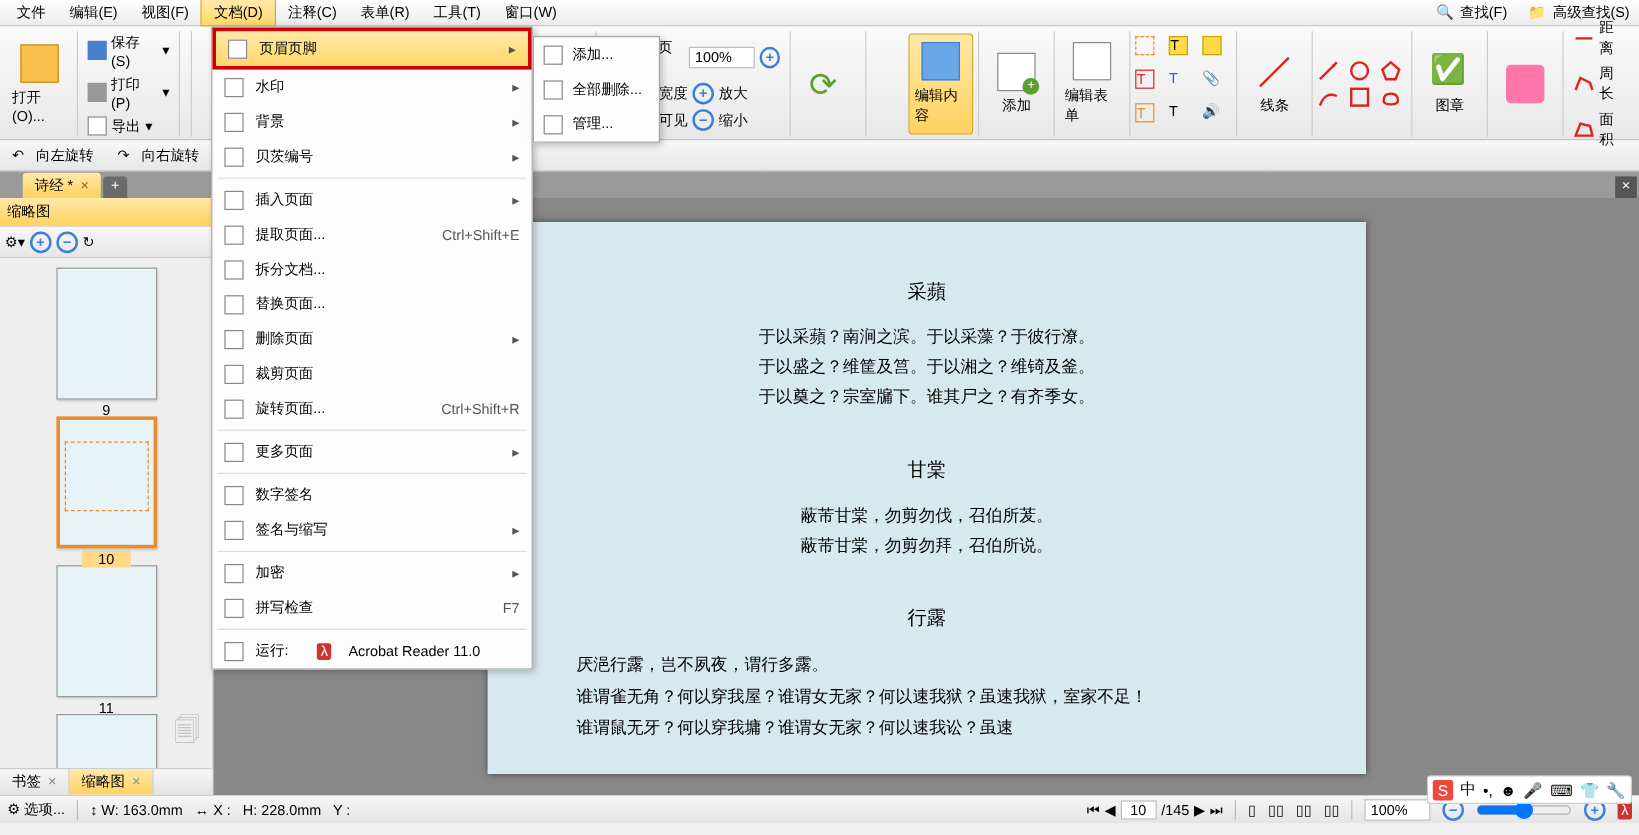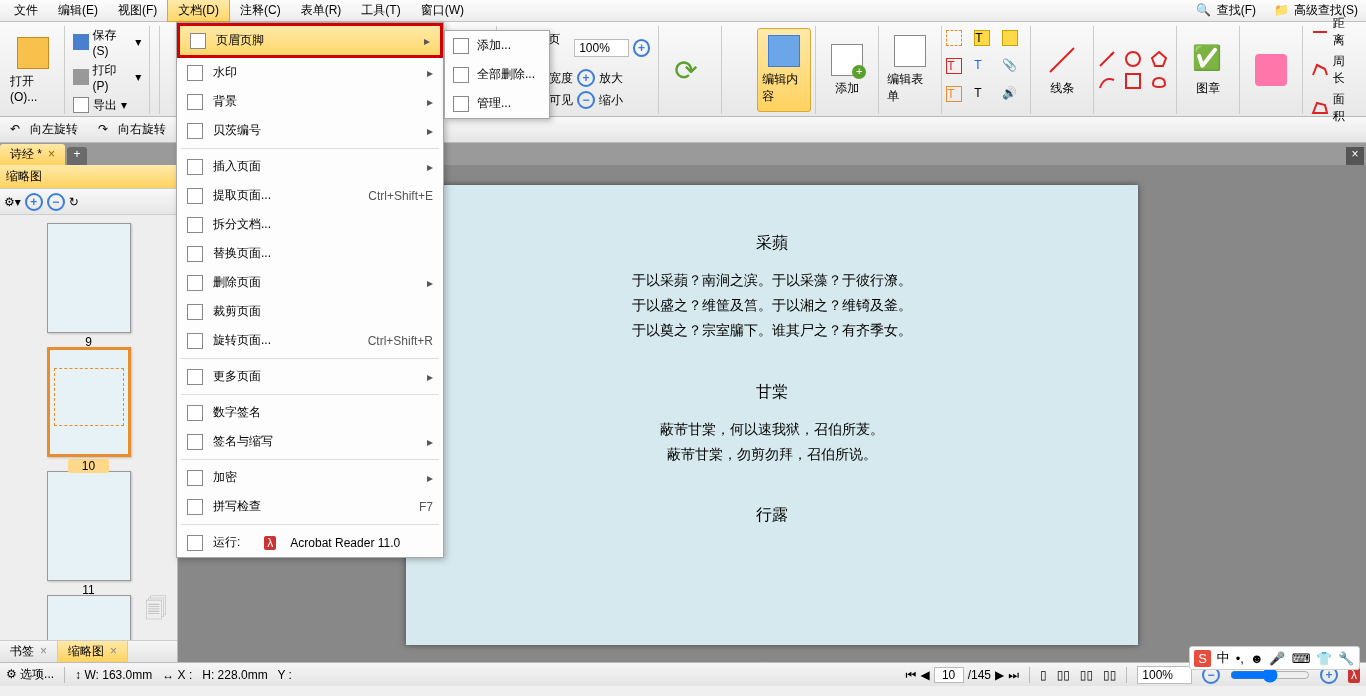--- a/index.html
+++ b/index.html
@@ -11,21 +11,21 @@
 .toolbar { height: 95px; background: linear-gradient(#fafafa,#e8e8e8); border-bottom: 1px solid #b8b8b8; display: flex; align-items: flex-start; padding: 4px 2px; }
 .tgroup { display: flex; flex-direction: column; gap: 2px; padding: 0 4px; border-right: 1px solid #ccc; height: 88px; justify-content: center;}
 .tgroup.noborder{border-right:none;}
 .tbtn { display: flex; align-items: center; gap: 4px; padding: 1px 4px; }
 .tbtn.big { flex-direction: column; width: 54px; height: 84px; justify-content: center; gap:4px;}
 .icon { width: 16px; height: 16px; display:inline-block; }
 .icon.big{width:32px;height:32px;}
 .sq{border:1px solid #888;background:#fff;}
 .rotbar { height: 26px; background: linear-gradient(#f8f8f8,#e6e6e6); border-bottom: 1px solid #bbb; display: flex; align-items: center; padding: 0 6px; gap: 12px; }
 .tabbar { height: 22px; background: #9a9a9a; display: flex; align-items: flex-end; }
-.filetab { background: linear-gradient(#ffe9a8,#ffd260); padding: 2px 10px; border-radius: 3px 3px 0 0; margin-left: 0; position:relative;}
+.filetab { background: linear-gradient(#ffe9a8,#ffd260); padding: 2px 10px; border-radius: 3px 3px 0 0; margin-left: 19px; position:relative;}
 .filetab .close{color:#a06000;margin-left:6px;}
 .addtab{background:#6a6a6a;color:#fff;width:20px;height:18px;text-align:center;margin-left:2px;border-radius:3px 3px 0 0;}
 .main { display: flex; height: 497px; }
 .sidepanel { width: 178px; background: #eee; border-right: 1px solid #bbb; display: flex; flex-direction: column; }
 .sidehead { background: linear-gradient(#ffe9a8,#ffd260); padding: 3px 6px; border-bottom: 1px solid #ccc; }
 .sidetools { height: 26px; background: linear-gradient(#f8f8f8,#e6e6e6); border-bottom:1px solid #ccc; display:flex;align-items:center;padding:0 4px;gap:4px;}
 .thumbs { flex:1; overflow:auto; padding: 4px; position:relative;}
 .thumb { width: 100px; height: 120px; margin: 4px auto; text-align: center; }
 .thumb .pg { width: 84px; height: 110px; background: #e6f2f6; border: 1px solid #999; margin: 0 auto; box-shadow:1px 1px 2px rgba(0,0,0,.2);}
 .thumb.sel .pg { border:3px solid #e88c2e; position:relative;}
@@ -276,24 +276,27 @@
   </div>
   <div class="docarea">
     <div class="docinner">
       <div class="page">
         <div class="title">采蘋</div>
         <div class="line">于以采蘋？南涧之滨。于以采藻？于彼行潦。</div>
         <div class="line">于以盛之？维筐及筥。于以湘之？维锜及釜。</div>
         <div class="line">于以奠之？宗室牖下。谁其尸之？有齐季女。</div>
         <div style="height:30px;"></div>
         <div class="title">甘棠</div>
-        <div class="line">蔽芾甘棠，何以速我狱，召伯所茇。</div>
+        <div class="line">蔽芾甘棠，勿剪勿伐，召伯所茇。</div>
         <div class="line">蔽芾甘棠，勿剪勿拜，召伯所说。</div>
         <div style="height:30px;"></div>
         <div class="title">行露</div>
+        <div class="para" style="white-space:pre-line;">厌浥行露，岂不夙夜，谓行多露。
+谁谓雀无角？何以穿我屋？谁谓女无家？何以速我狱？虽速我狱，室家不足！
+谁谓鼠无牙？何以穿我墉？谁谓女无家？何以速我讼？虽速</div>
       </div>
     </div>
   </div>
 </div>
 
 <div class="statusbar">
   <span>⚙ <span>选项...</span></span>
   <span style="border-left:1px solid #bbb;height:16px;"></span>
   <span>↕ <span>W: 163.0mm</span> &nbsp; ↔ <span>X :</span></span>
   <span><span>H: 228.0mm</span> &nbsp; <span>Y :</span></span>

